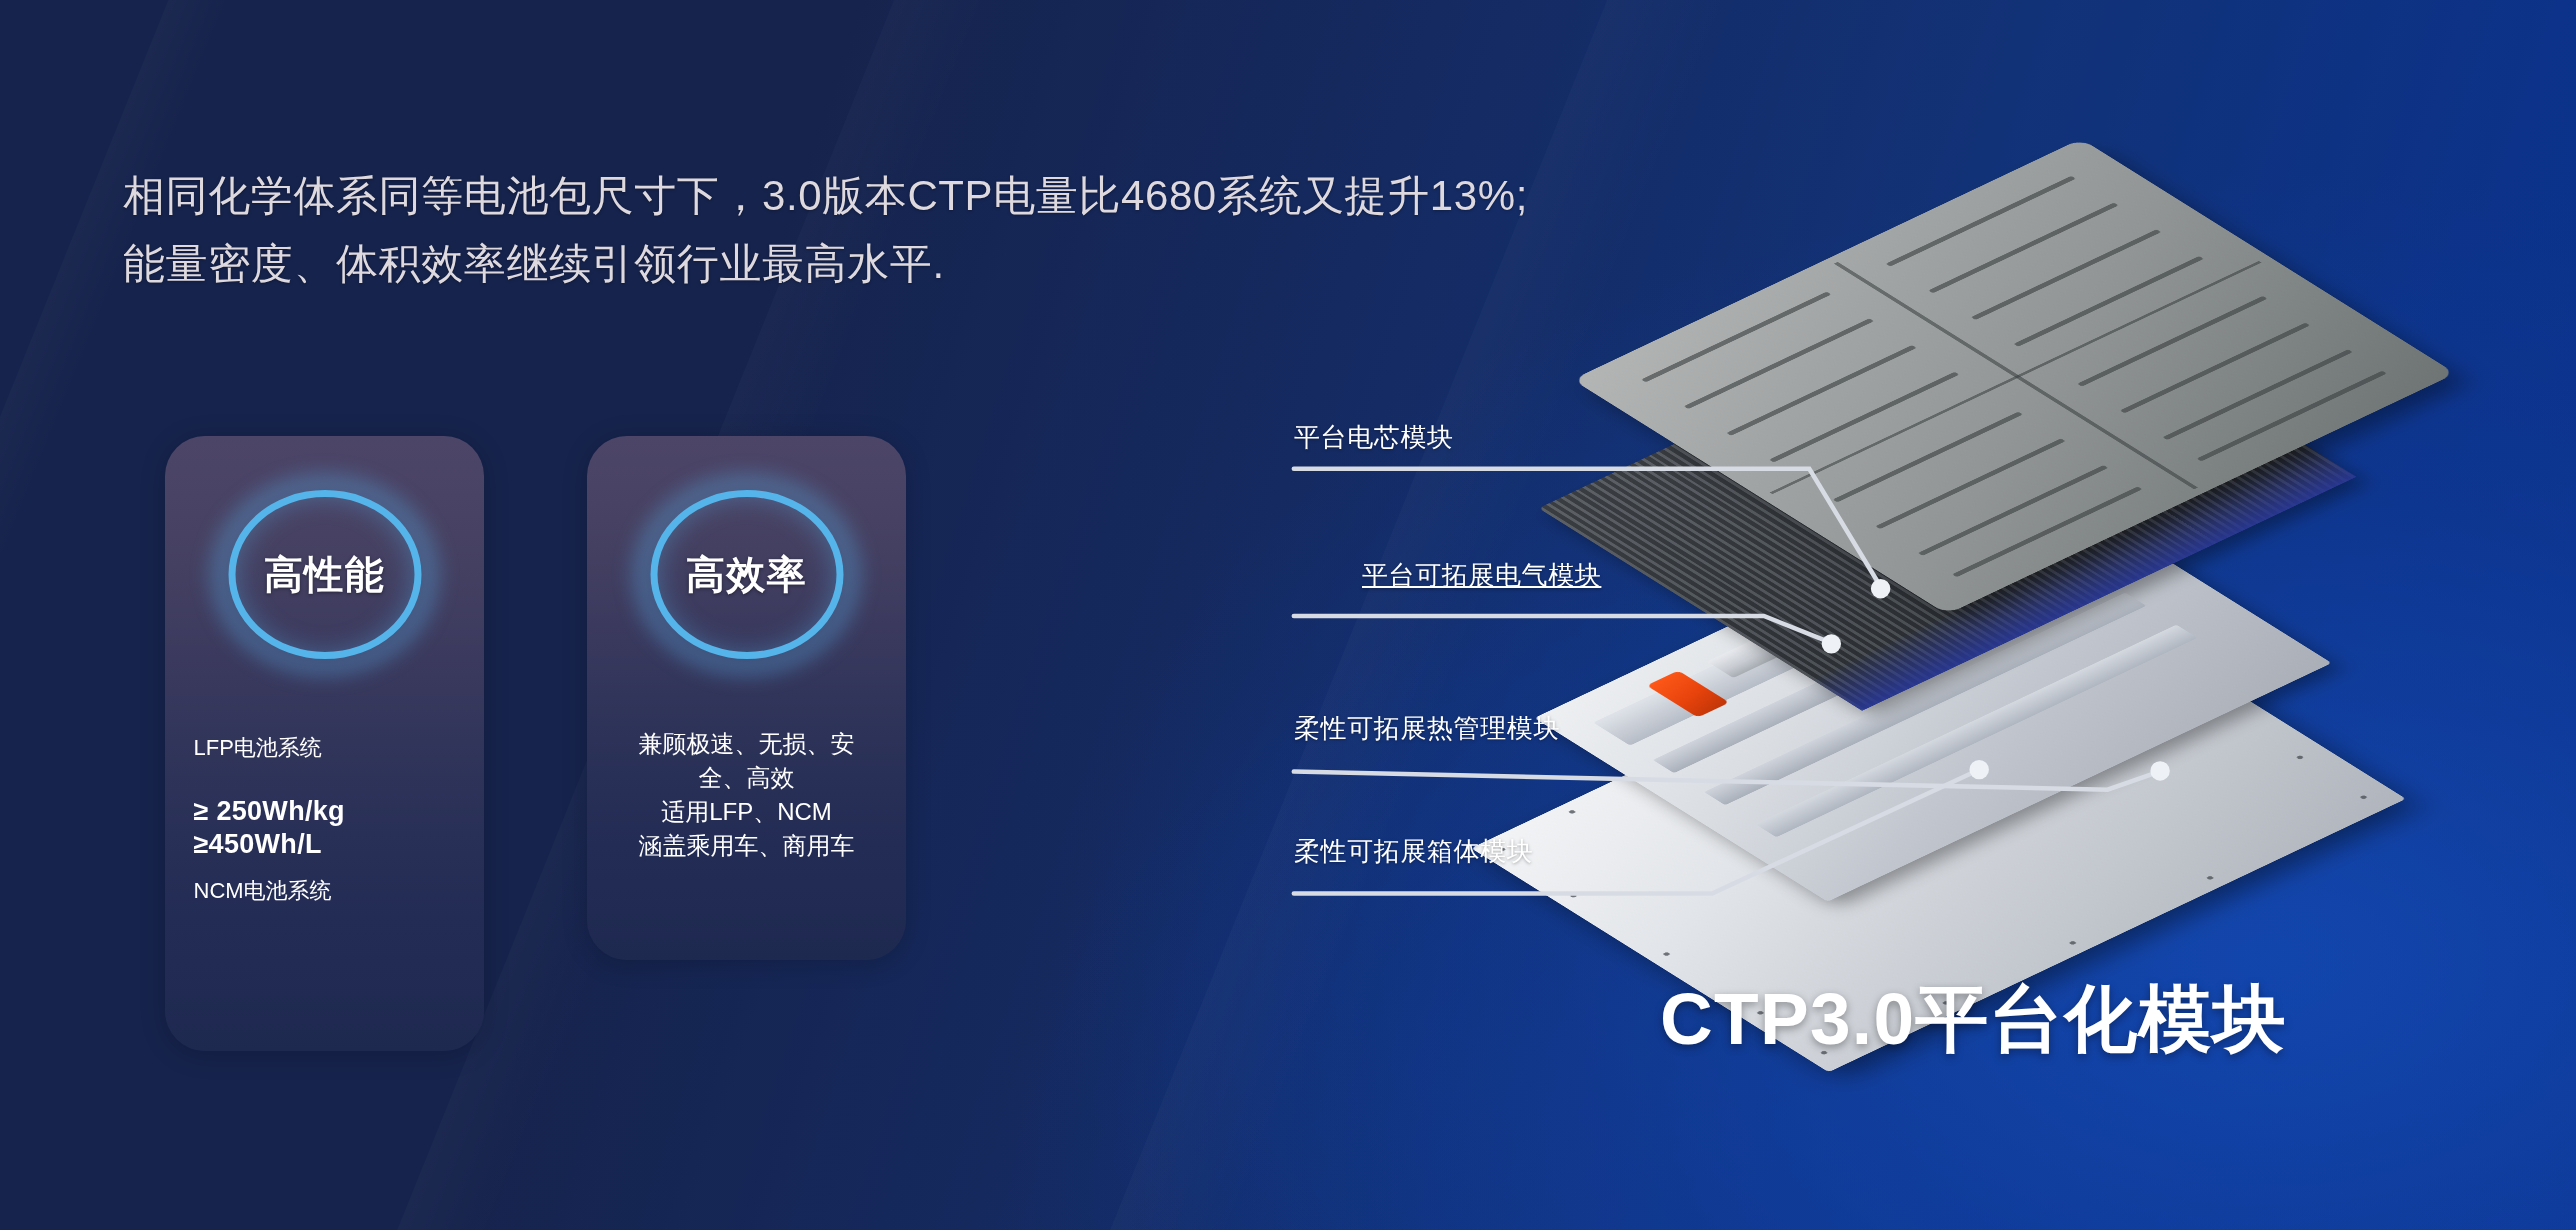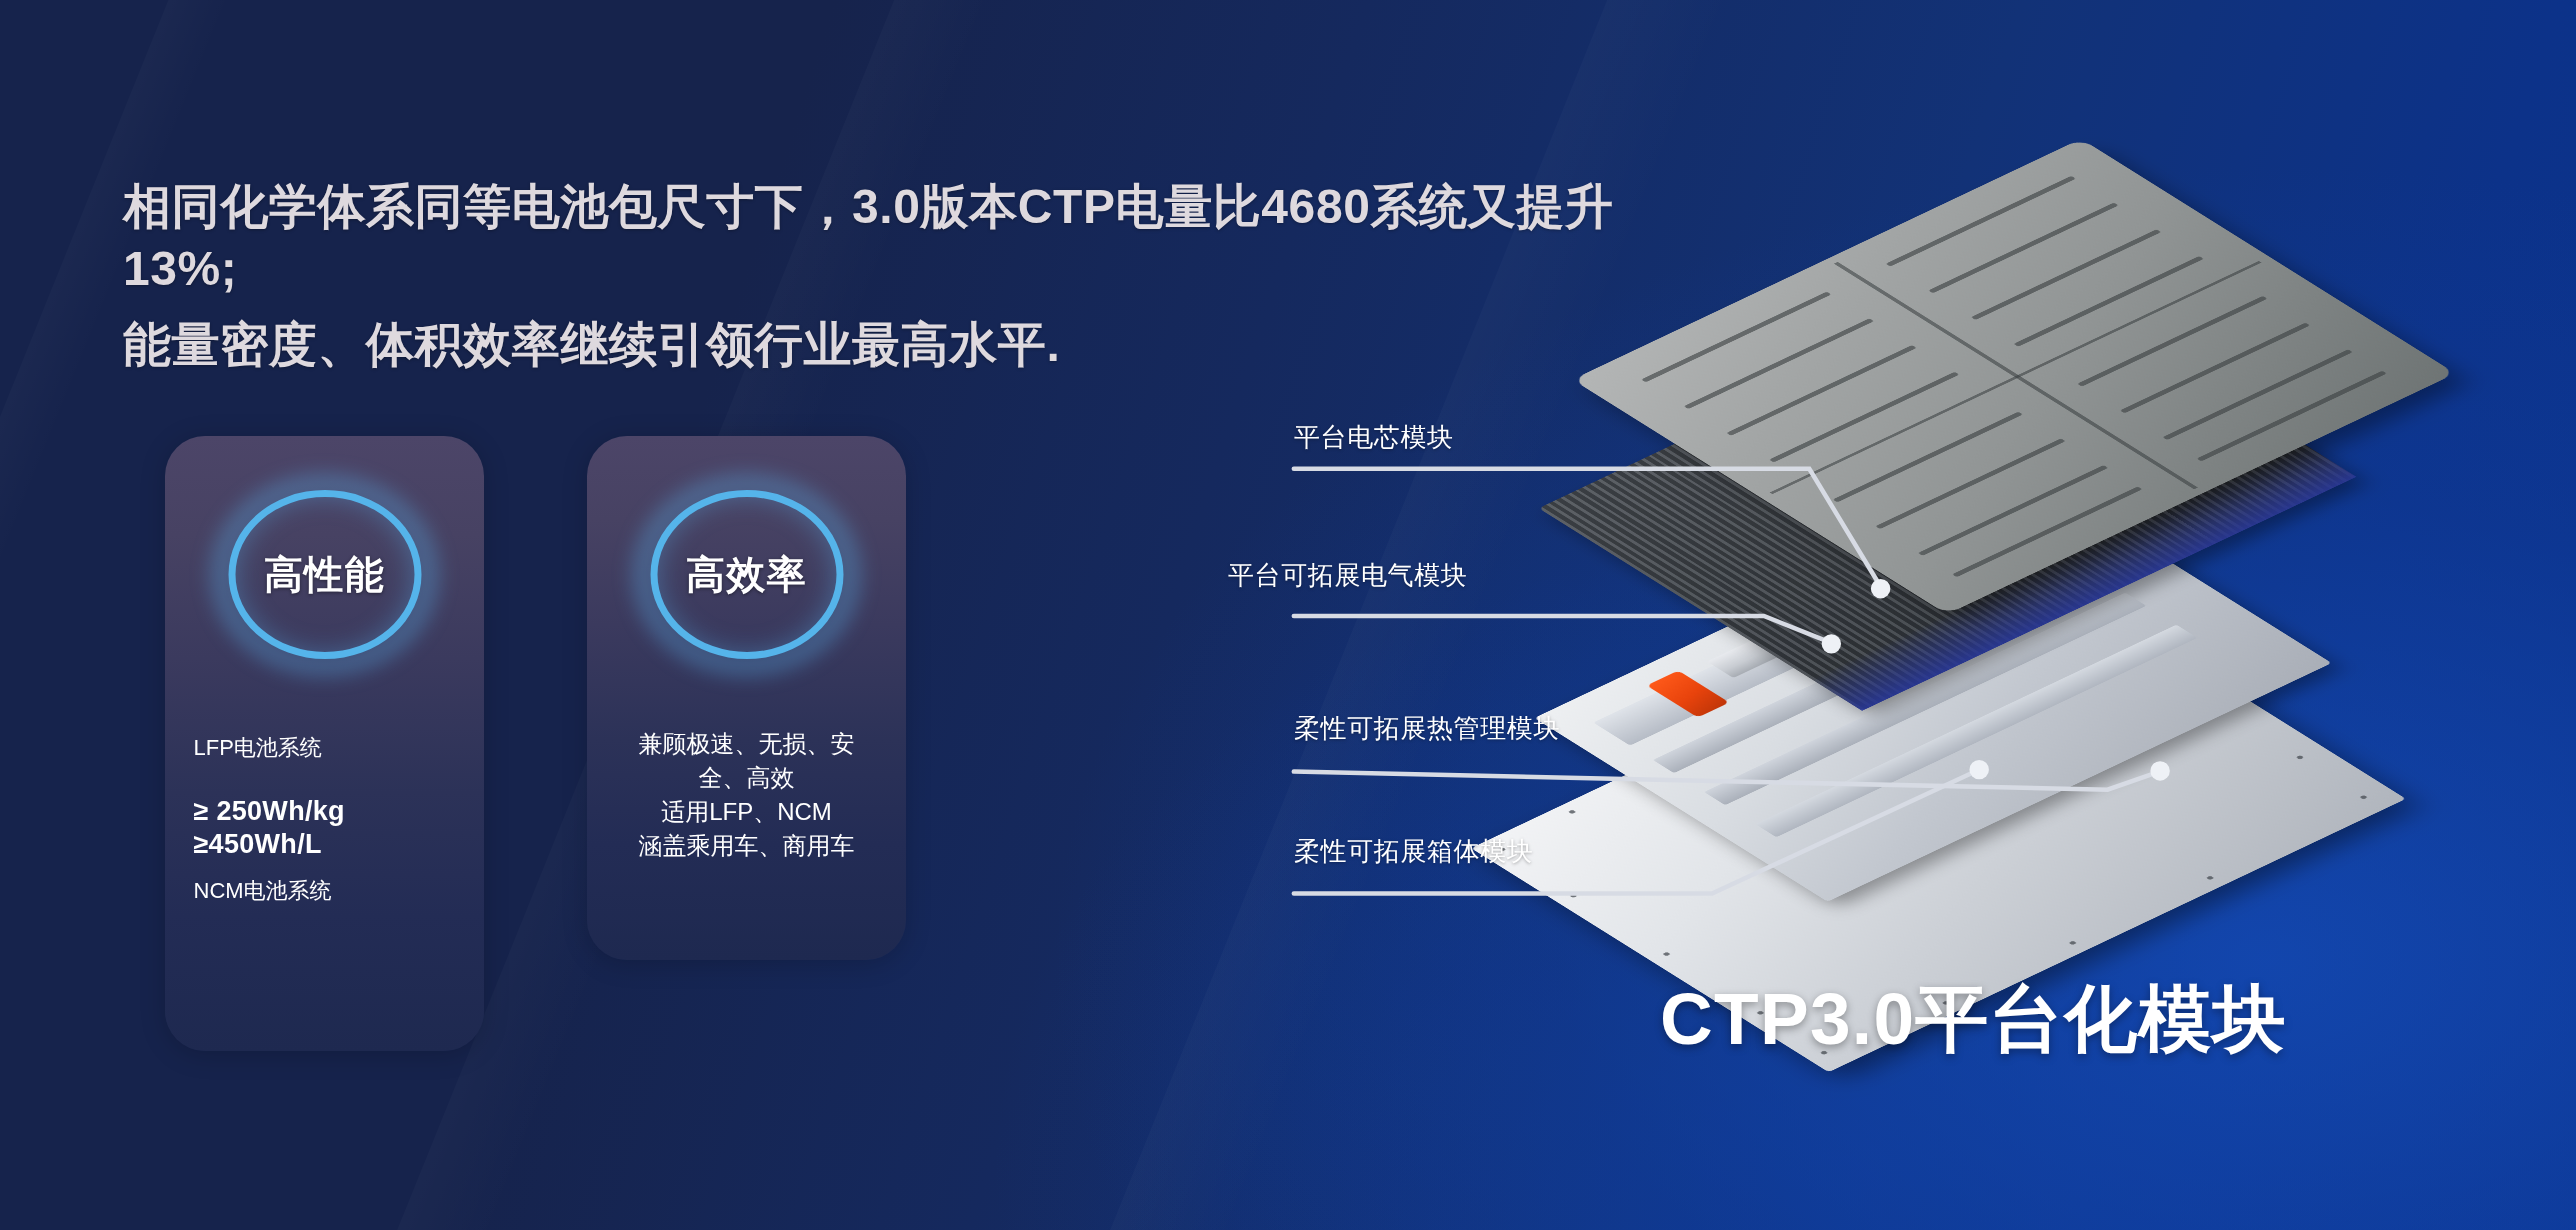--- a/index.html
+++ b/index.html
@@ -14,24 +14,23 @@
       radial-gradient(ellipse 1686px 1103px at 88% 78%, rgba(20,74,180,0.80) 0%, rgba(16,60,155,0.40) 42%, rgba(14,45,120,0.0) 72%),
       radial-gradient(ellipse 1232px 908px at 72% 95%, rgba(13,60,160,0.55) 0%, rgba(13,55,150,0.0) 70%),
       linear-gradient(108deg, #16234c 0%, #16234c 28%, #15295e 46%, #123277 68%, #0c3289 86%, #0a3390 100%);
   }
   
   .streak{position:absolute;background:linear-gradient(90deg,rgba(255,255,255,0.022),rgba(255,255,255,0.0));transform:rotate(22deg);transform-origin:top left;pointer-events:none;}
 
   
   .headline{
     position:absolute;left:123px;top:115px;width:1492px;
-    color:#ded9de;font-size:48px;line-height:1.28;letter-spacing:0.6px;
+    color:#ded9de;font-size:42px;line-height:1.28;letter-spacing:0.6px;
     text-shadow:0 1.3px 3.2px rgba(0,0,0,0.30);
     white-space:pre-line;
-    font-weight:bold;
   }
   .headline .hl2{display:block;margin-top:14.3px;}
 
   
   .card{
     position:absolute;width:319px;border-radius:40px;
     background:linear-gradient(180deg,#4c4568 0%,#474263 16%,#3b3a5e 36%,#2c3258 58%,#232c55 78%,#1e2950 100%);
     box-shadow:0 3.9px 26px rgba(0,0,0,0.18);
     overflow:hidden;
   }
@@ -269,20 +268,20 @@
     </g>
     <g fill="#eef1f6">
       <circle cx="2900" cy="908" r="15"></circle>
       <circle cx="2824" cy="993" r="15"></circle>
       <circle cx="3331" cy="1189" r="15"></circle>
       <circle cx="3052" cy="1187" r="15"></circle>
     </g>
   </svg>
 
   <div class="callout-label" style="left:1294px;top:420px;">平台电芯模块</div>
-  <div class="callout-label" style="left:1228px;top:558px;">平台可拓展电气模块</div>
+  <div class="callout-label" style="left:1362px;top:558px;text-decoration:underline;">平台可拓展电气模块</div>
   <div class="callout-label" style="left:1294px;top:711px;">柔性可拓展热管理模块</div>
   <div class="callout-label" style="left:1294px;top:834px;">柔性可拓展箱体模块</div>
 
   <div class="bigtitle">CTP3.0平台化模块</div>
 
 </div>
 
 
 </body></html>

